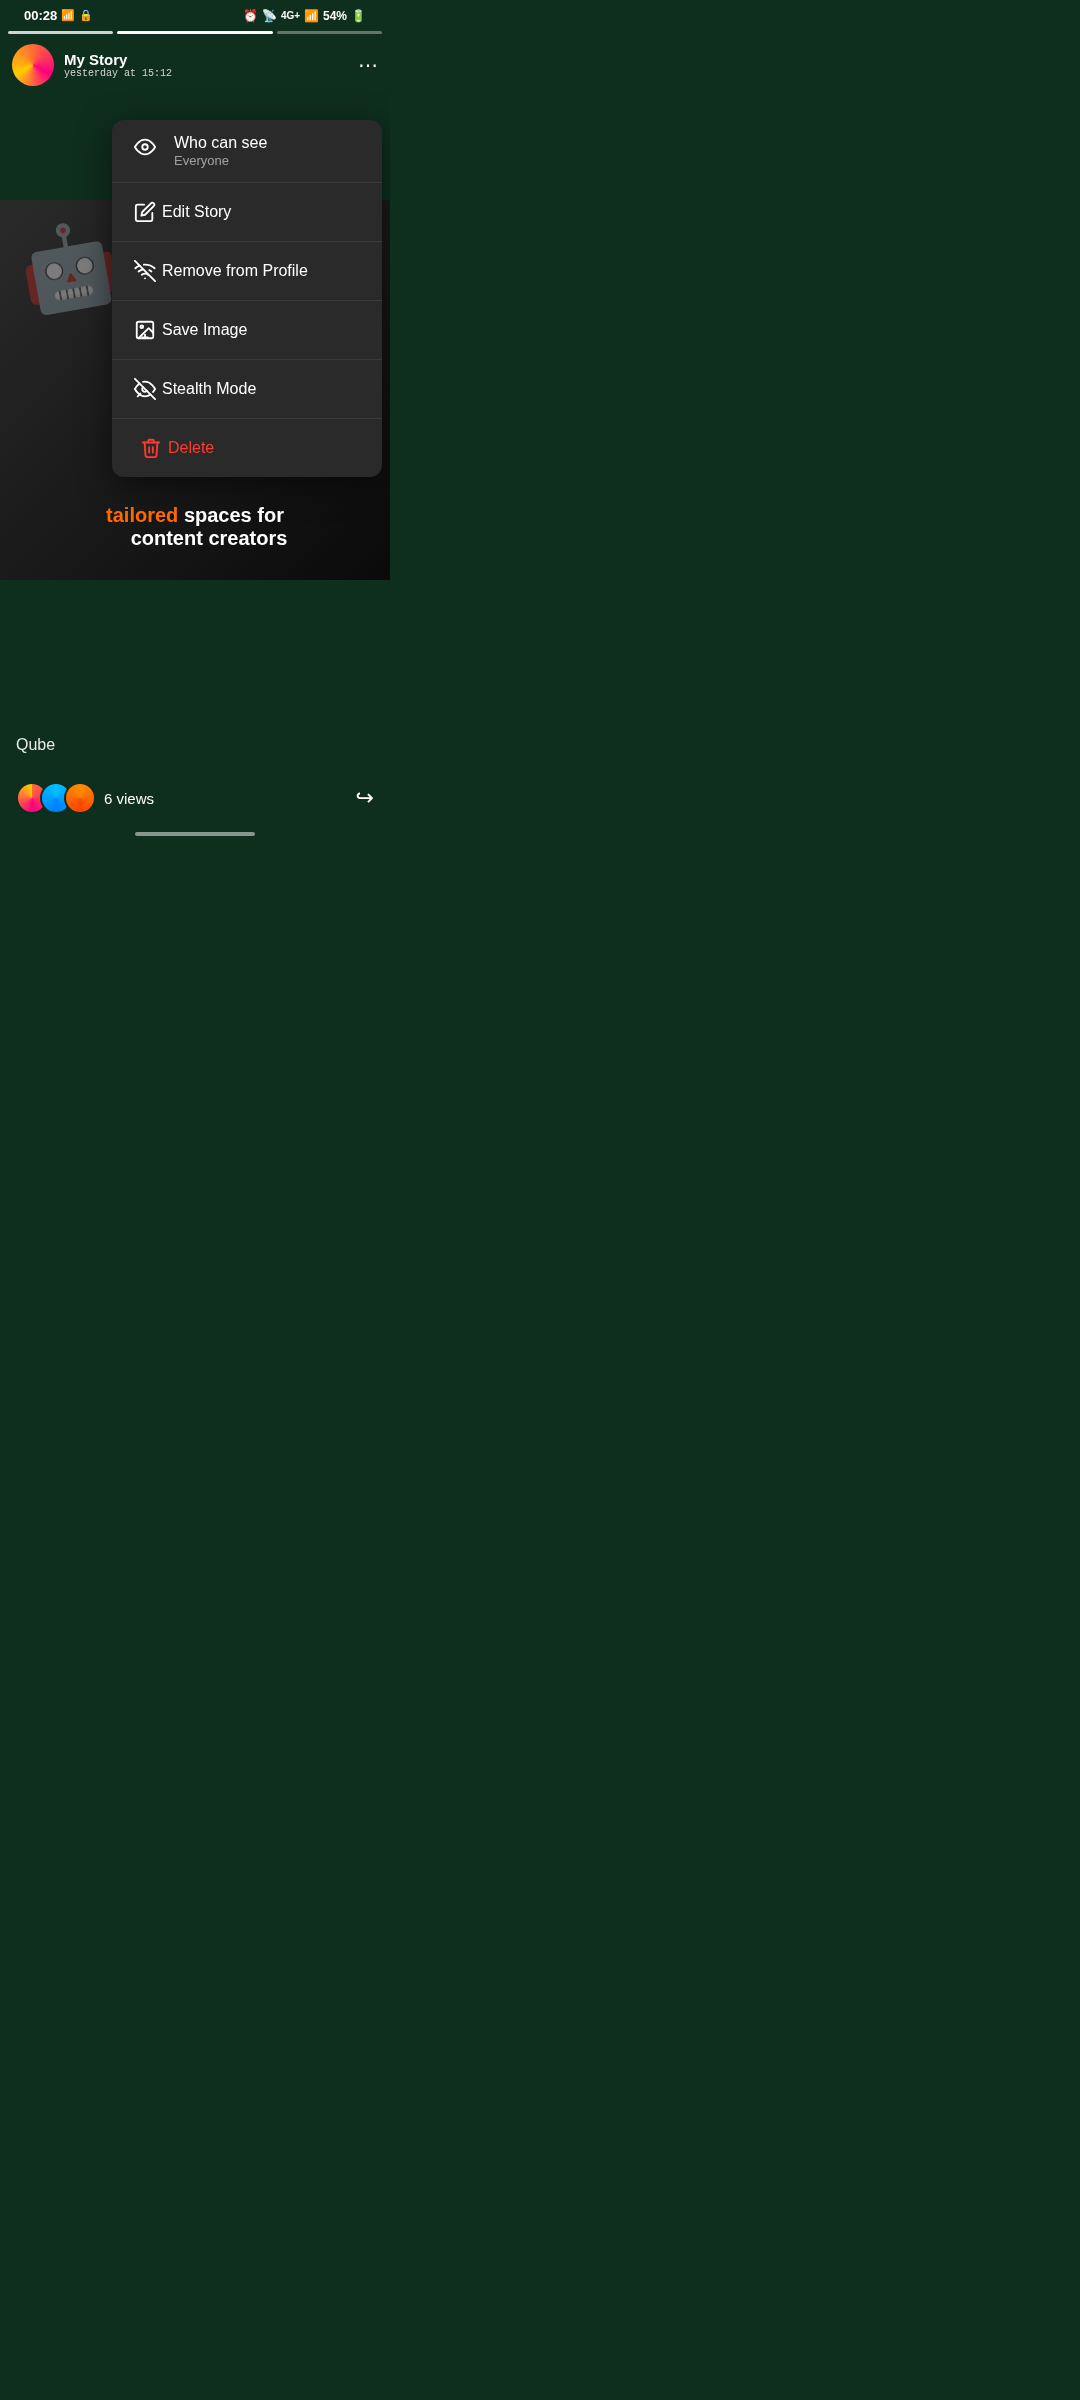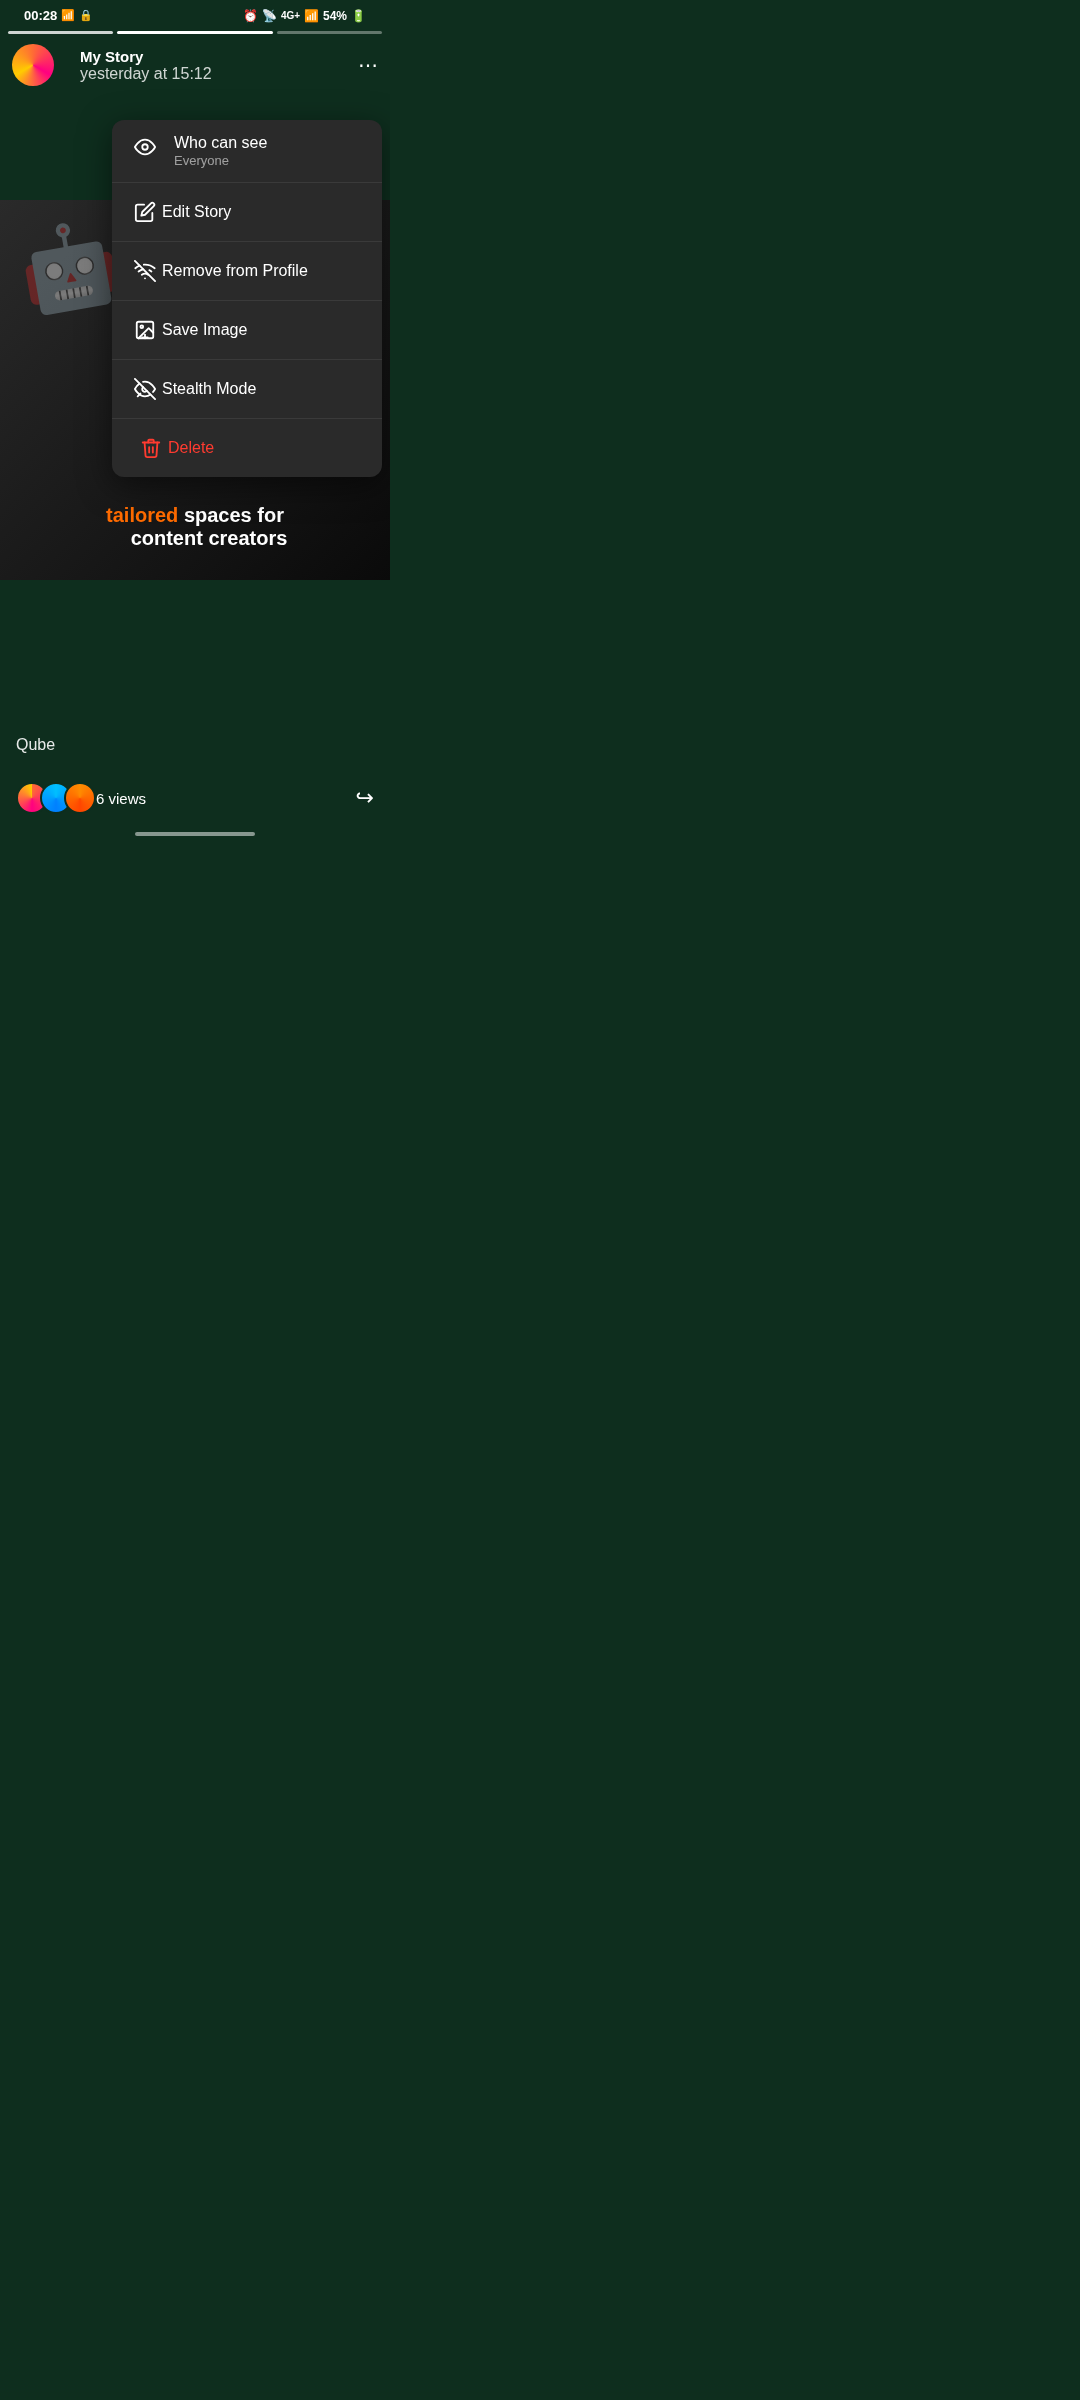--- a/index.html
+++ b/index.html
@@ -54,31 +54,31 @@
 
     
     .story-header {
       display: flex;
       align-items: center;
       justify-content: space-between;
       padding: 6px 12px;
       position: relative;
       z-index: 10;
     }
-    .story-header-left { display: flex; align-items: center; gap: 26px; }
+    .story-header-left { display: flex; align-items: center; gap: 10px; }
     .avatar {
       width: 42px;
       height: 42px;
       border-radius: 50%;
       background: conic-gradient(#ff6b35 0deg, #ff0080 120deg, #ffcc00 240deg, #ff6b35 360deg);
       flex-shrink: 0;
     }
     .story-meta { color: white; }
     .story-name { font-size: 15px; font-weight: 600; }
-    .story-time { font-size: 16px; color: rgba(255,255,255,0.8); margin-top: 0; }
+    .story-time { font-size: 10px; color: rgba(255,255,255,0.8); margin-top: 0; font-family: Liberation Mono, monospace; }
     .header-icons { display: flex; align-items: center; gap: 16px; }
     .header-icon { color: white; font-size: 20px; cursor: pointer; }
 
     
     .story-content {
       position: absolute;
       top: 0; left: 0; right: 0; bottom: 0;
       background: #0e2e1e;
       z-index: 0;
     }
@@ -147,21 +147,21 @@
       left: 0; right: 0;
       display: flex;
       align-items: center;
       justify-content: space-between;
       padding: 0 16px;
       z-index: 2;
     }
     .viewers {
       display: flex;
       align-items: center;
-      gap: 0;
+      gap: 8px;
     }
     .viewer-avatars {
       display: flex;
     }
     .viewer-avatar {
       width: 32px;
       height: 32px;
       border-radius: 50%;
       border: 2px solid #0e2e1e;
       margin-left: -8px;

